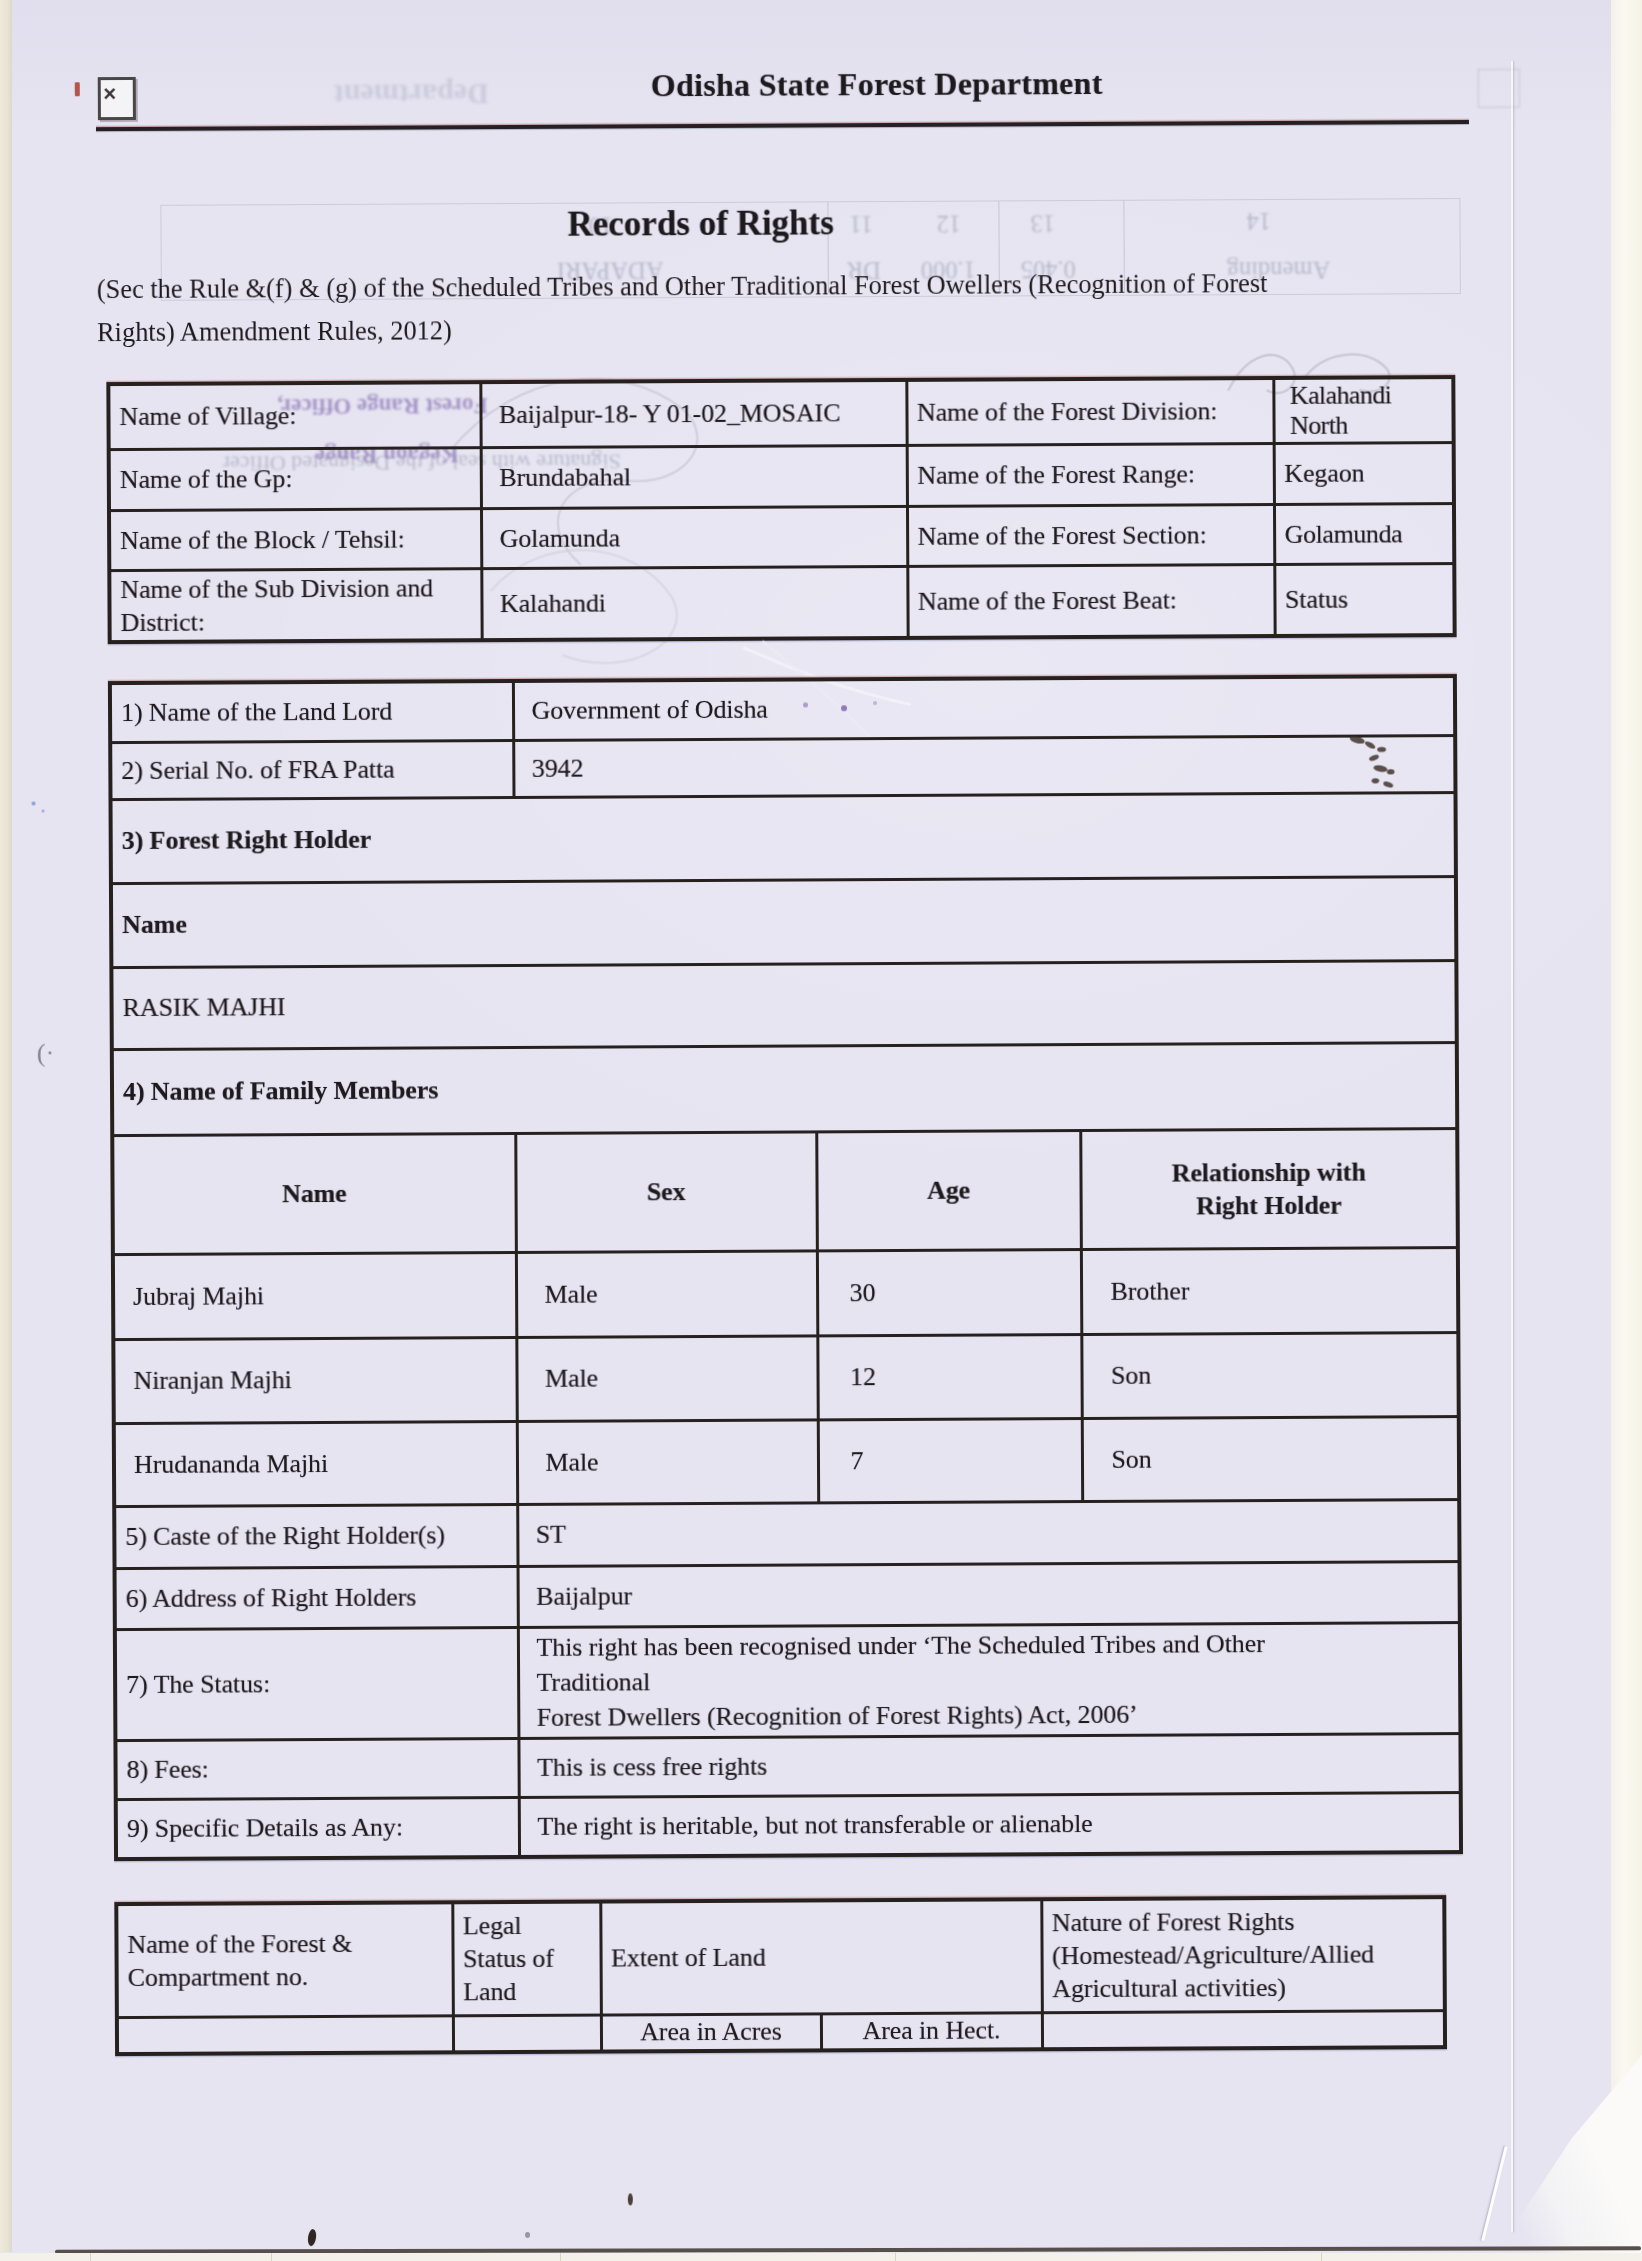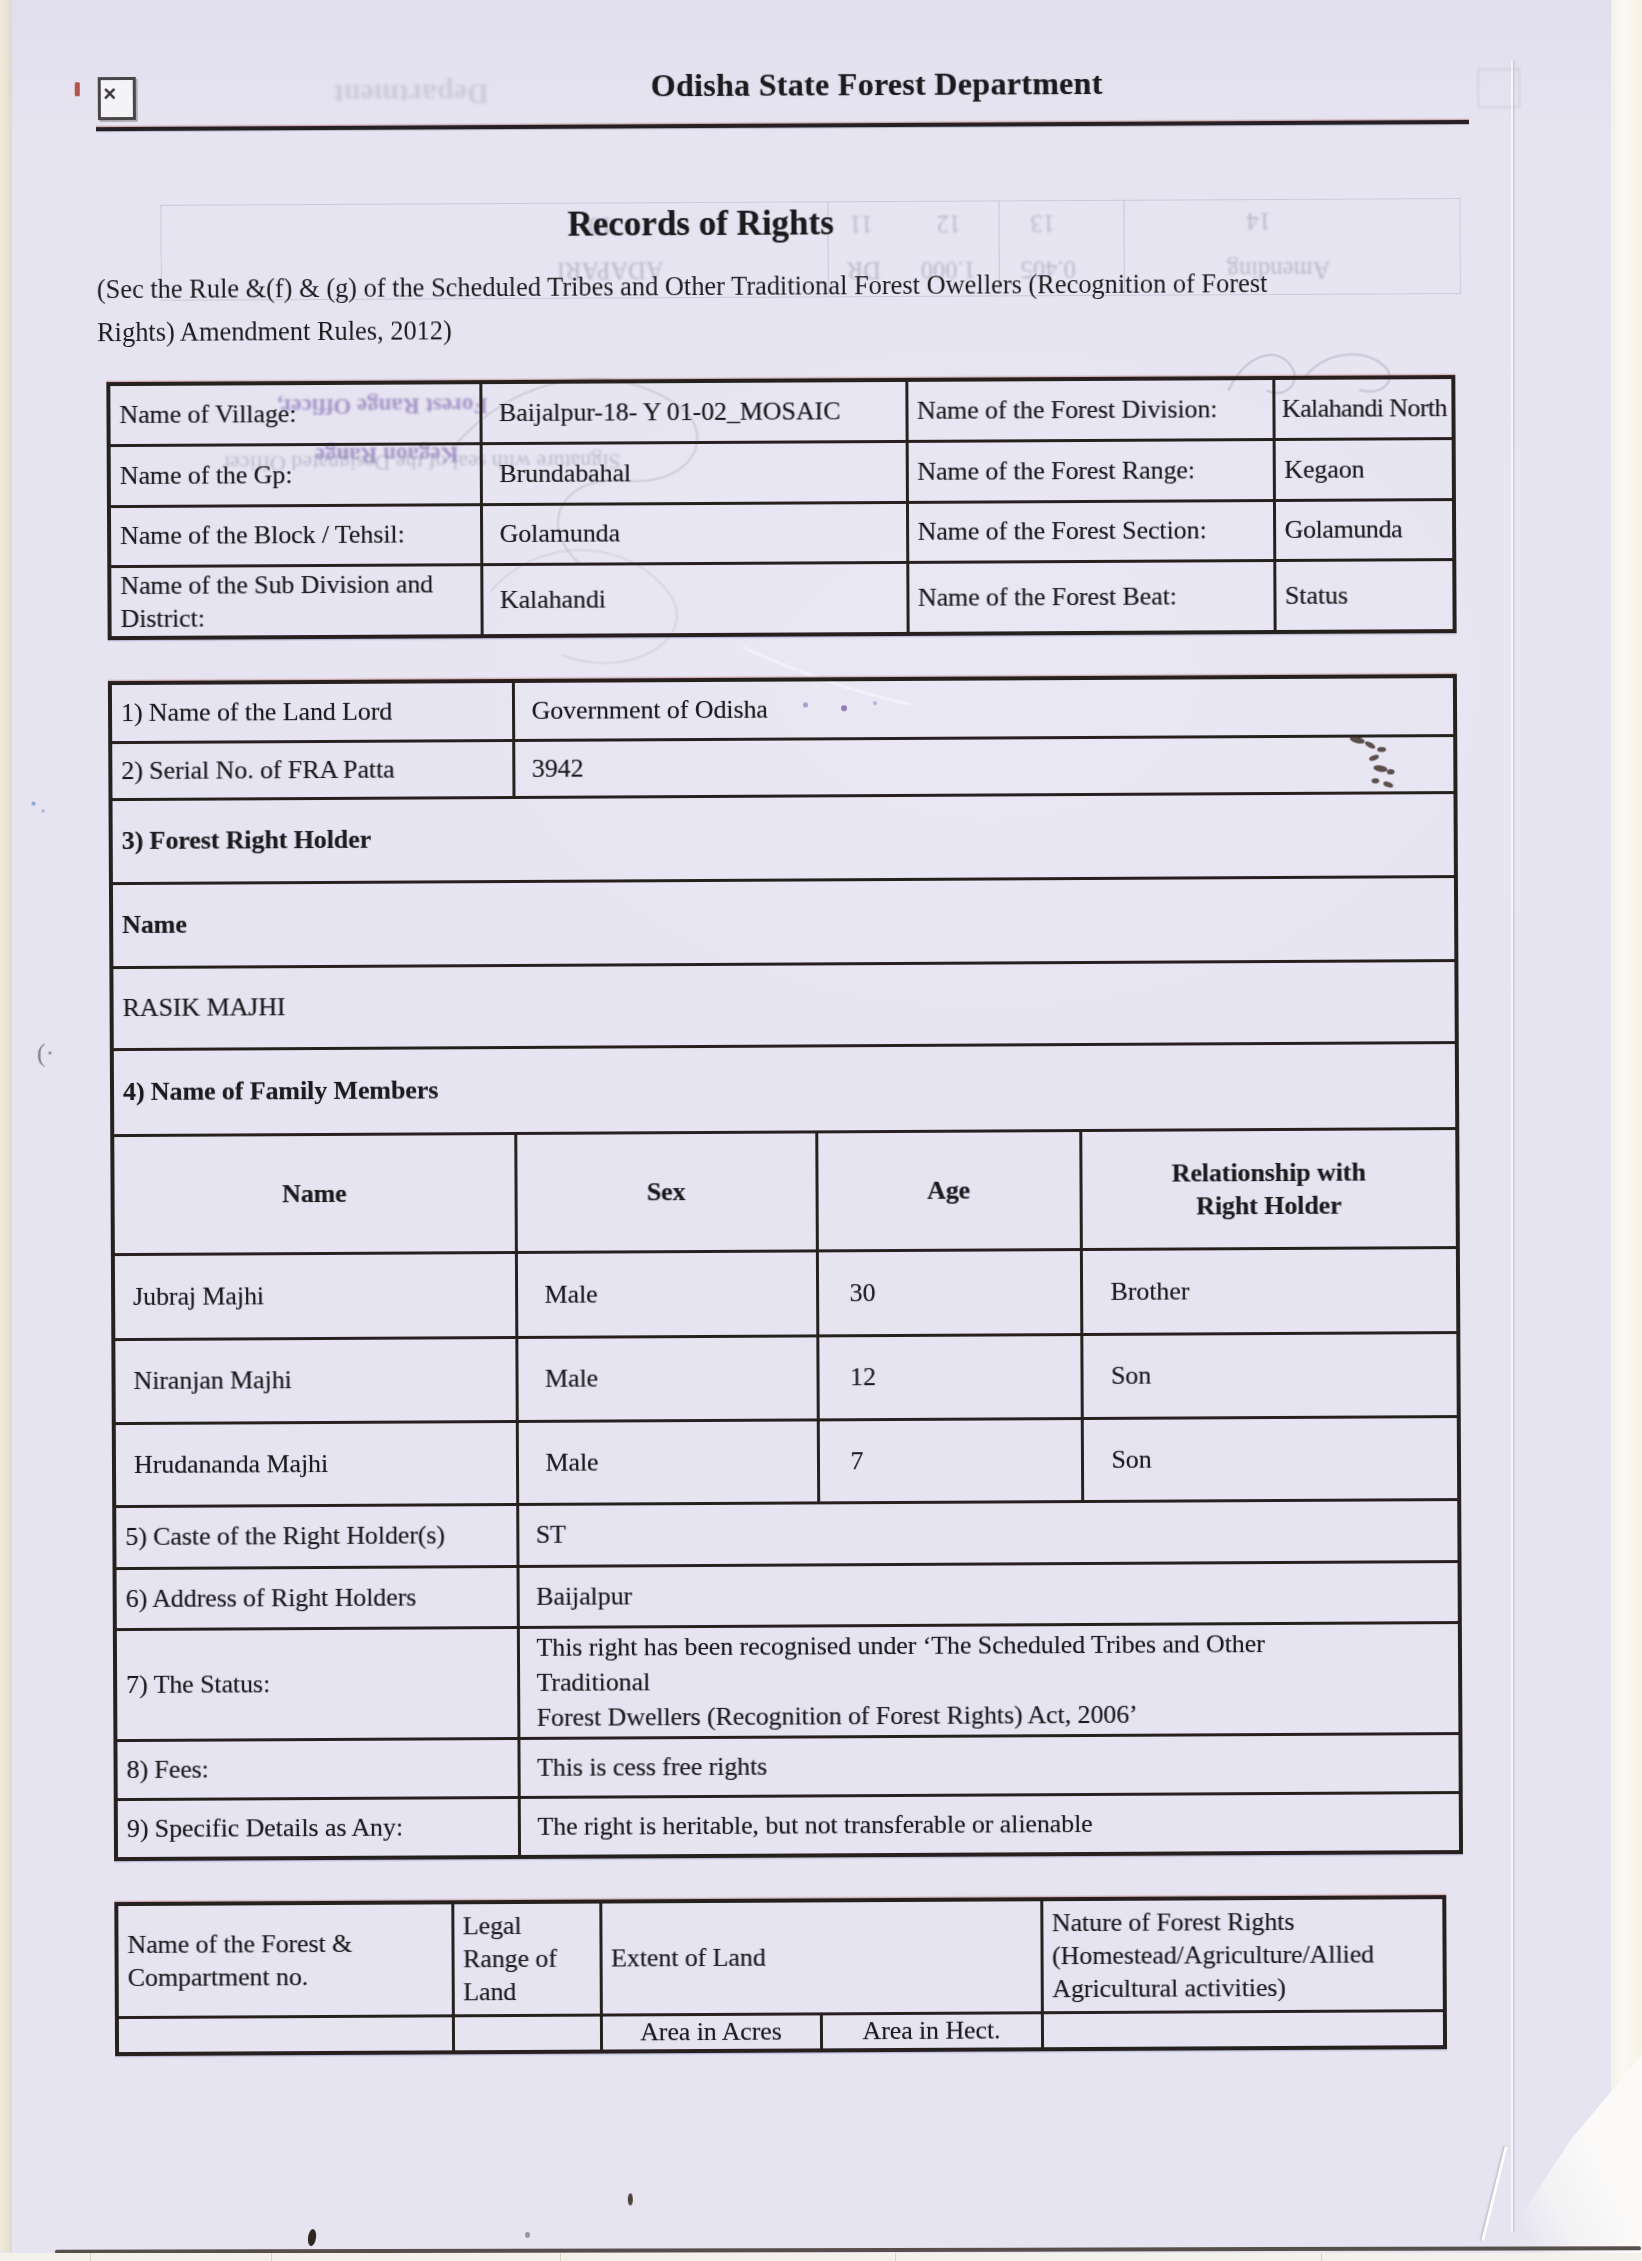--- a/index.html
+++ b/index.html
@@ -108,21 +108,21 @@
           <col style="width:372px">
           <col style="width:426px">
           <col style="width:367px">
           <col style="width:180px">
         </colgroup>
       <tbody>
           <tr style="height:61px">
         <td class="lbl">Name of Village:</td>
         <td class="val">Baijalpur-18- Y 01-02_MOSAIC</td>
         <td class="lbl">Name of the Forest Division:</td>
-        <td class="val" style="padding-left:7px;letter-spacing:-0.6px;font-family:Liberation Serif, serif;">Kalahandi North</td>
+        <td class="val" style="padding-left:15px;letter-spacing:-0.6px;font-family:Liberation Serif, serif;">Kalahandi North</td>
       </tr>
       <tr style="height:61px">
         <td class="lbl">Name of the Gp:</td>
         <td class="val">Brundabahal</td>
         <td class="lbl">Name of the Forest Range:</td>
         <td class="val" style="padding-left:9px;">Kegaon</td>
       </tr>
       <tr style="height:60px">
         <td class="lbl">Name of the Block / Tehsil:</td>
         <td class="val">Golamunda</td>
@@ -248,21 +248,21 @@
       <colgroup>
           <col style="width:336px">
           <col style="width:148px">
           <col style="width:220px">
           <col style="width:221px">
           <col style="width:403px">
         </colgroup>
       <tbody>
           <tr style="height:113px">
         <td class="lbl"><span class="wrap" style="width:271px;">Name of the Forest &amp; Compartment no.</span></td>
-        <td class="lbl"><span class="wrap" style="width:116px;">Legal Range of Land</span></td>
+        <td class="lbl"><span class="wrap" style="width:116px;">Legal Status of Land</span></td>
         <td class="lbl" colspan="2">Extent of Land</td>
         <td class="lbl"><span class="wrap" style="width:361px;">Nature of Forest Rights (Homestead/Agriculture/Allied Agricultural activities)</span></td>
       </tr>
       <tr style="height:37px">
         <td></td>
         <td></td>
         <td class="ctr">Area in Acres</td>
         <td class="ctr">Area in Hect.</td>
         <td></td>
       </tr>

